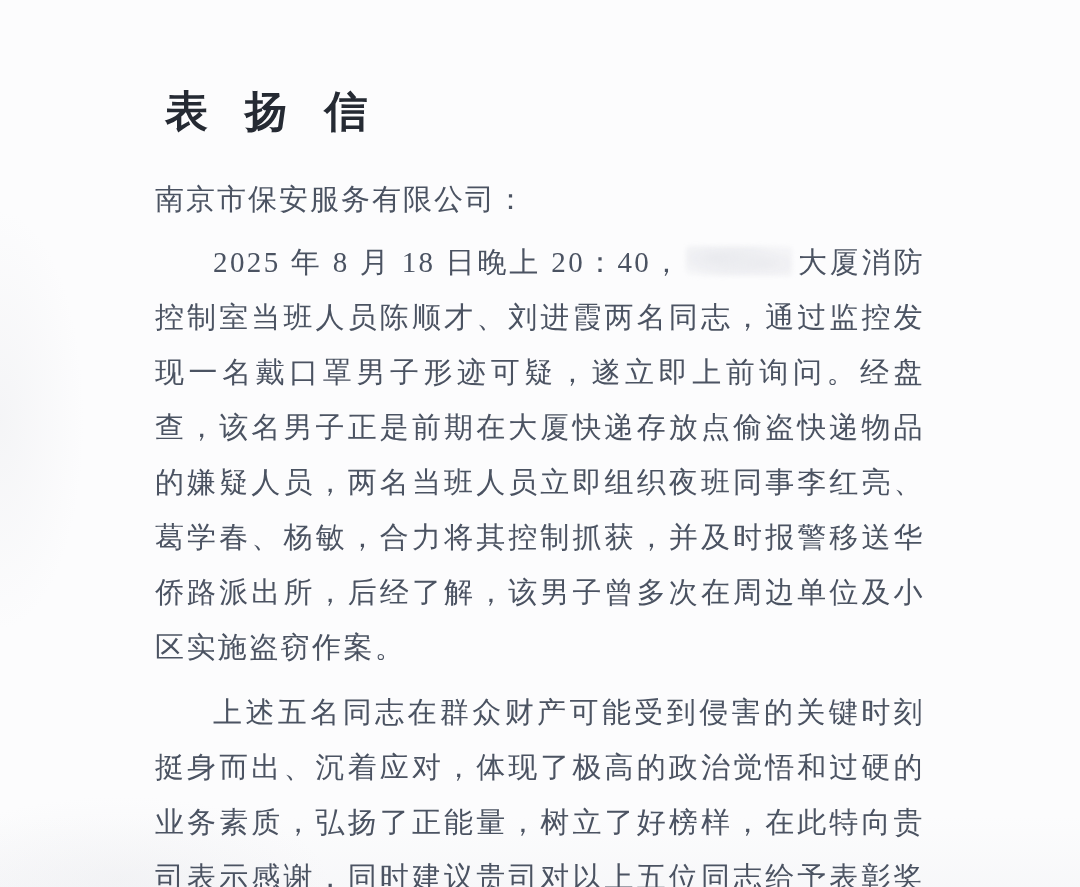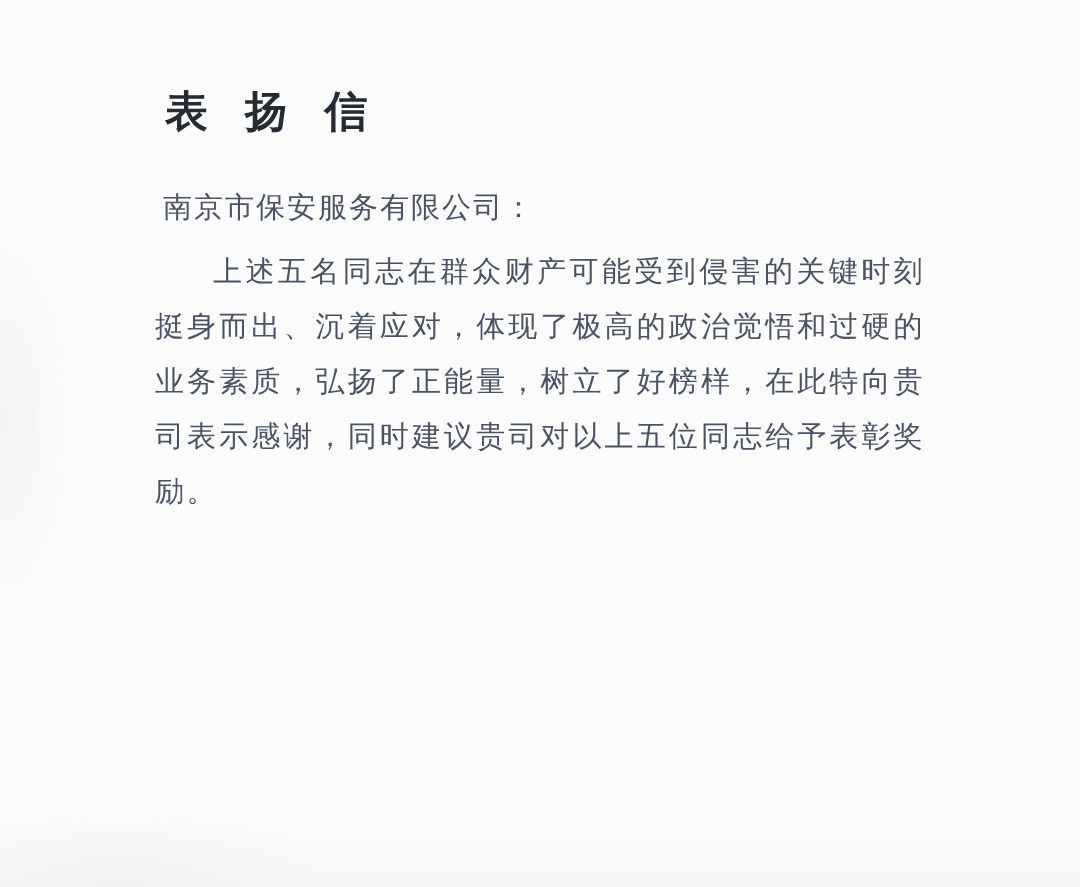--- a/index.html
+++ b/index.html
@@ -36,21 +36,21 @@
     font-size: 43px;
     font-weight: bold;
     color: #252a33;
     letter-spacing: 4px;
     word-spacing: 18px;
     line-height: 1.2;
     
     transform: translateX(10px);
   }
   .addressee {
-    margin: 8px;
+    margin: 0;
     padding-top: 42px;
     font-size: 29px;
     line-height: 38px;
     color: #4b5362;
     letter-spacing: 2px;
   }
   p.para {
     margin: 0;
     padding-top: 17px;
     font-size: 29px;
@@ -80,16 +80,17 @@
 <body>
 
 <div class="scan-overlay"></div>
 
 <div class="letter">
 
   <h1 class="letter-title">表 扬 信</h1>
 
   <p class="addressee">南京市保安服务有限公司：</p>
 
+  <p class="para first"><span>2025 年 8 月 18 日晚上 20：40，</span><span class="redaction"></span><span>大厦消防控制室当班人员陈顺才、刘进霞两名同志，通过监控发现一名戴口罩男子形迹可疑，遂立即上前询问。经盘查，该名男子正是前期在大厦快递存放点偷盗快递物品的嫌疑人员，两名当班人员立即组织夜班同事李红亮、葛学春、杨敏，合力将其控制抓获，并及时报警移送华侨路派出所，后经了解，该男子曾多次在周边单位及小区实施盗窃作案。</span></p>
 
   <p class="para second">上述五名同志在群众财产可能受到侵害的关键时刻挺身而出、沉着应对，体现了极高的政治觉悟和过硬的业务素质，弘扬了正能量，树立了好榜样，在此特向贵司表示感谢，同时建议贵司对以上五位同志给予表彰奖励。</p>
 
 </div>
 
 </body></html>

